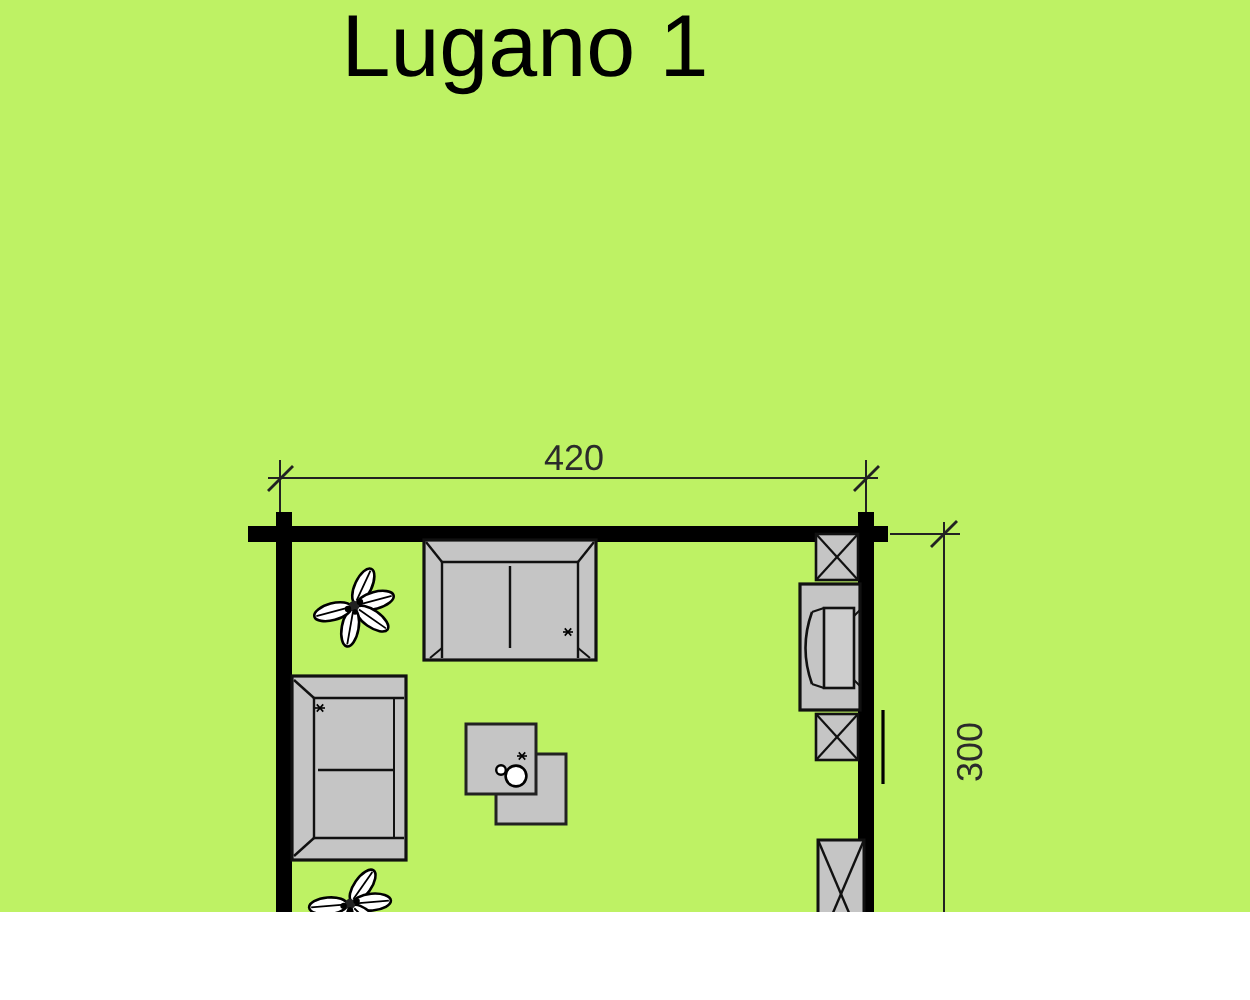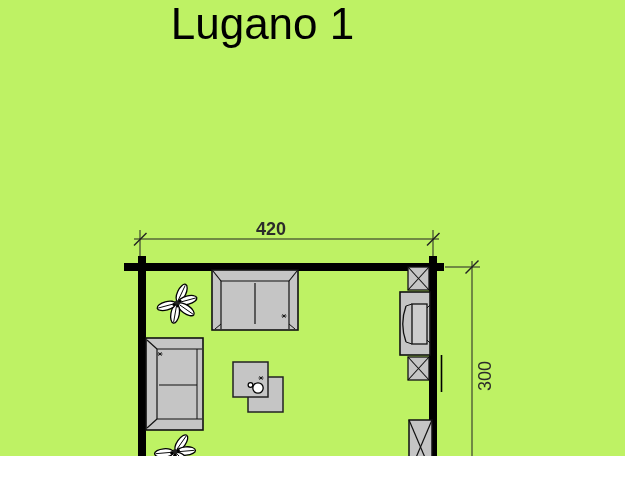--- a/index.html
+++ b/index.html
@@ -10,21 +10,21 @@
   }
   .title{
     position:absolute;left:0;top:-4px;width:525px;height:56px;
     text-align:center;font-size:44px;line-height:56px;font-weight:400;
     color:#000;letter-spacing:0;
   }
   .dim-label{
     position:absolute;color:#2b2b2b;font-size:18px;line-height:20px;
     text-align:center;font-family:"Liberation Sans", sans-serif;
   }
-  .dim-width{left:246px;top:219px;width:50px;font-weight:bold;}
+  .dim-width{left:262px;top:219px;width:50px;}
   .dim-depth{left:460px;top:366px;width:50px;height:20px;transform:rotate(-90deg);transform-origin:center;}
   svg{position:absolute;left:0;top:0;}
 </style>
 </head>
 <body>
 
 <div id="canvas">
 
   <div class="title">Lugano 1</div>
 

